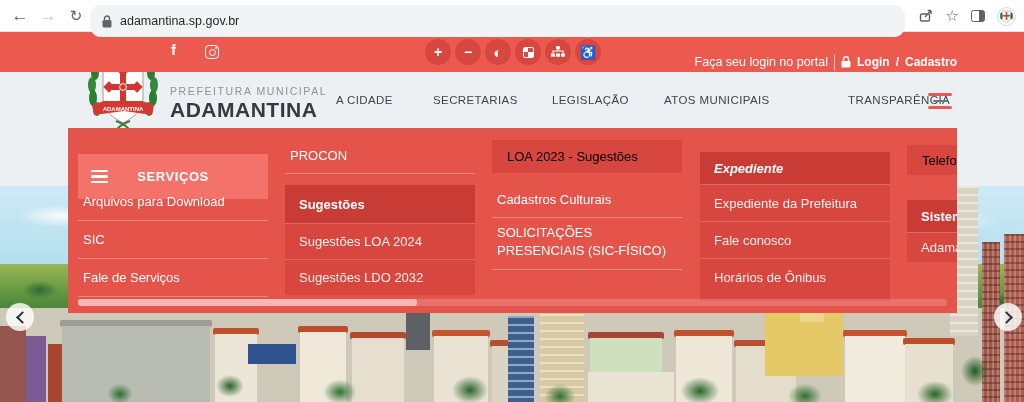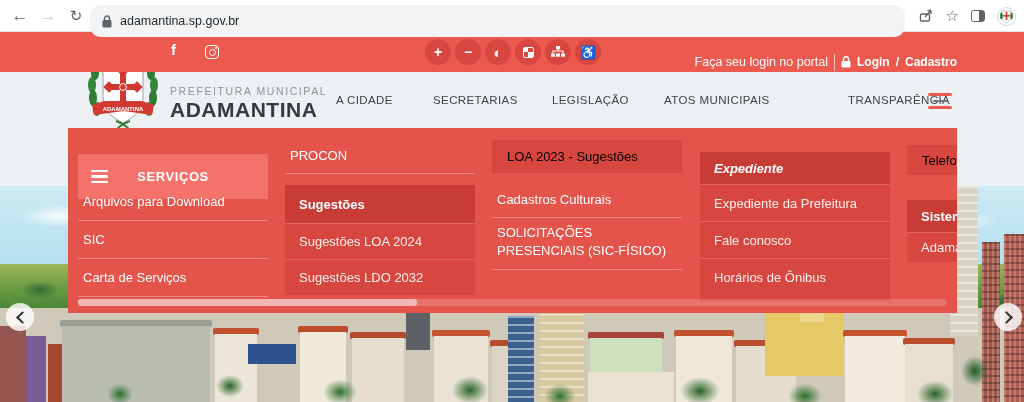--- a/index.html
+++ b/index.html
@@ -303,21 +303,21 @@
     <div class="mm-highlight">
       <span class="burger">
           <i></i>
           <i></i>
           <i></i>
         </span>
       <span>SERVIÇOS</span>
     </div>
     <div class="mm-item" style="top:55px;height:38px;">Arquivos para Download</div>
     <div class="mm-item" style="top:93px;height:38px;">SIC</div>
-    <div class="mm-item" style="top:131px;height:38px;">Carta de Serviços</div>
+    <div class="mm-item" style="top:131px;height:38px;">Fale de Serviços</div>
   </div>
 
   <div class="mm-col c2">
     <div class="mm-item" style="top:10px;height:36px;">PROCON</div>
     <div class="mm-block" style="top:57px;height:110px;">
       <div class="mm-block-head" style="height:38px;border-top:none;">Sugestões</div>
       <div class="mm-block-item" style="height:36px;">Sugestões LOA 2024</div>
       <div class="mm-block-item" style="height:36px;">Sugestões LDO 2032</div>
     </div>
   </div>

